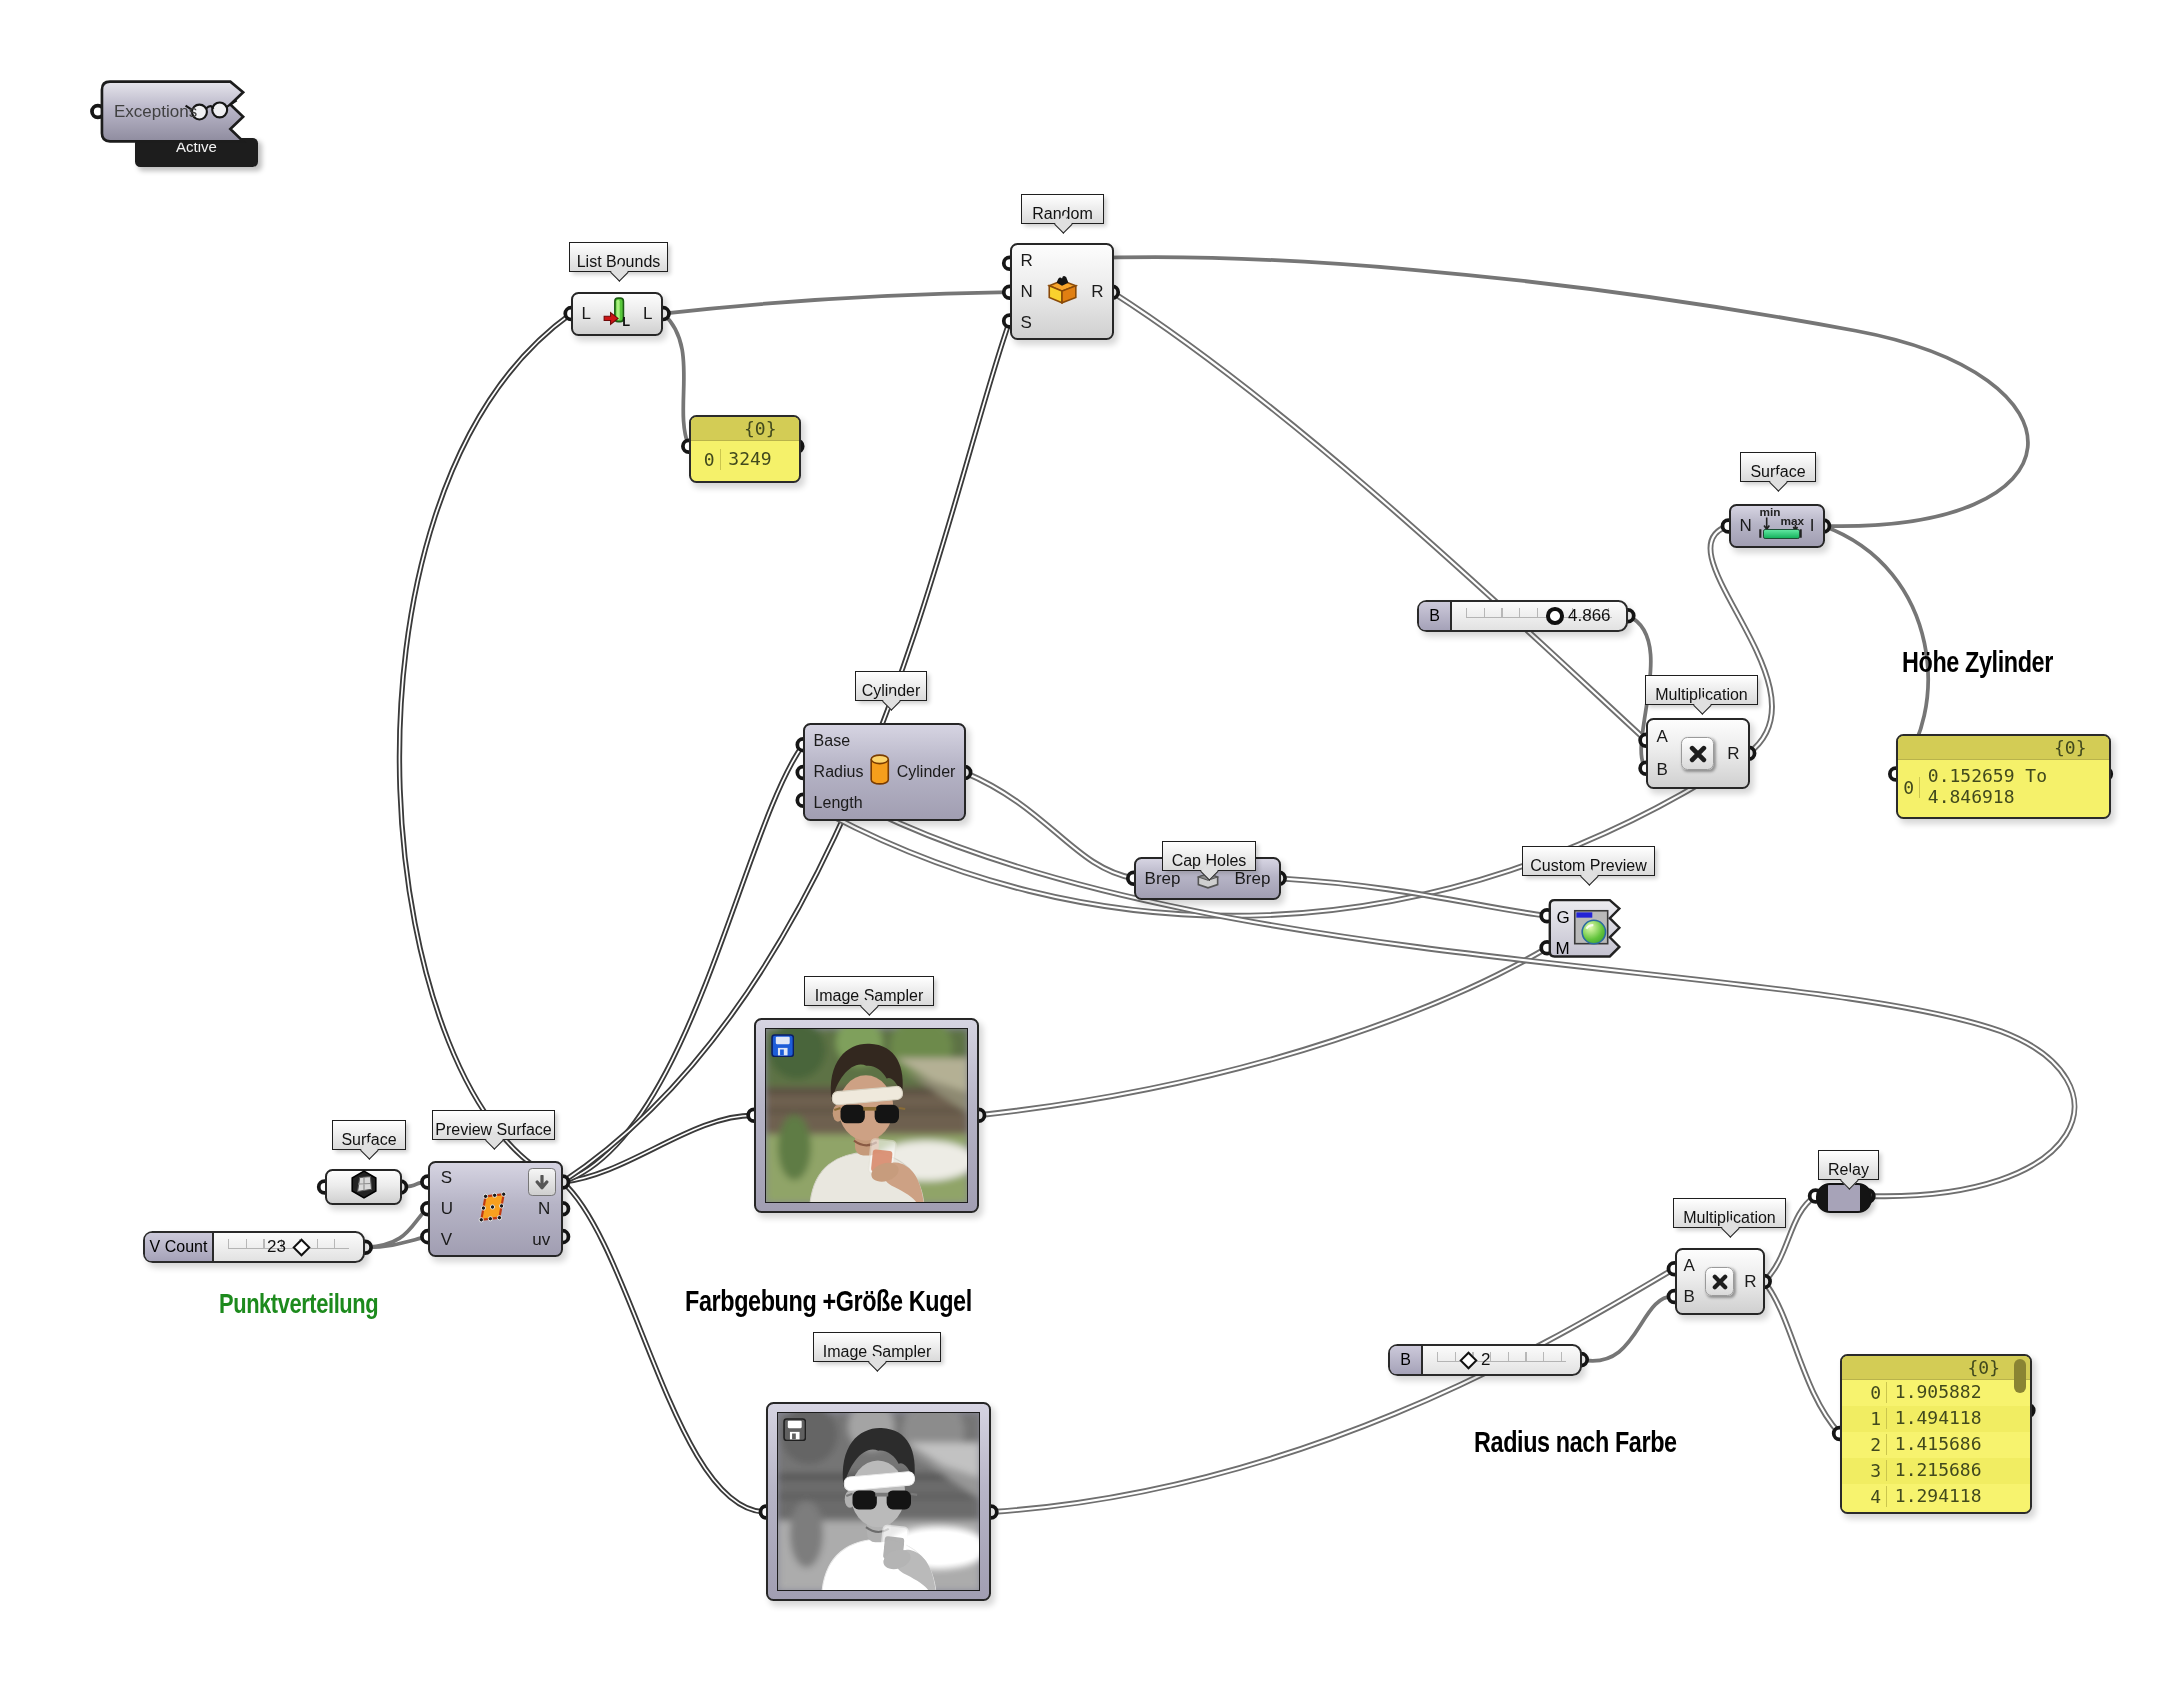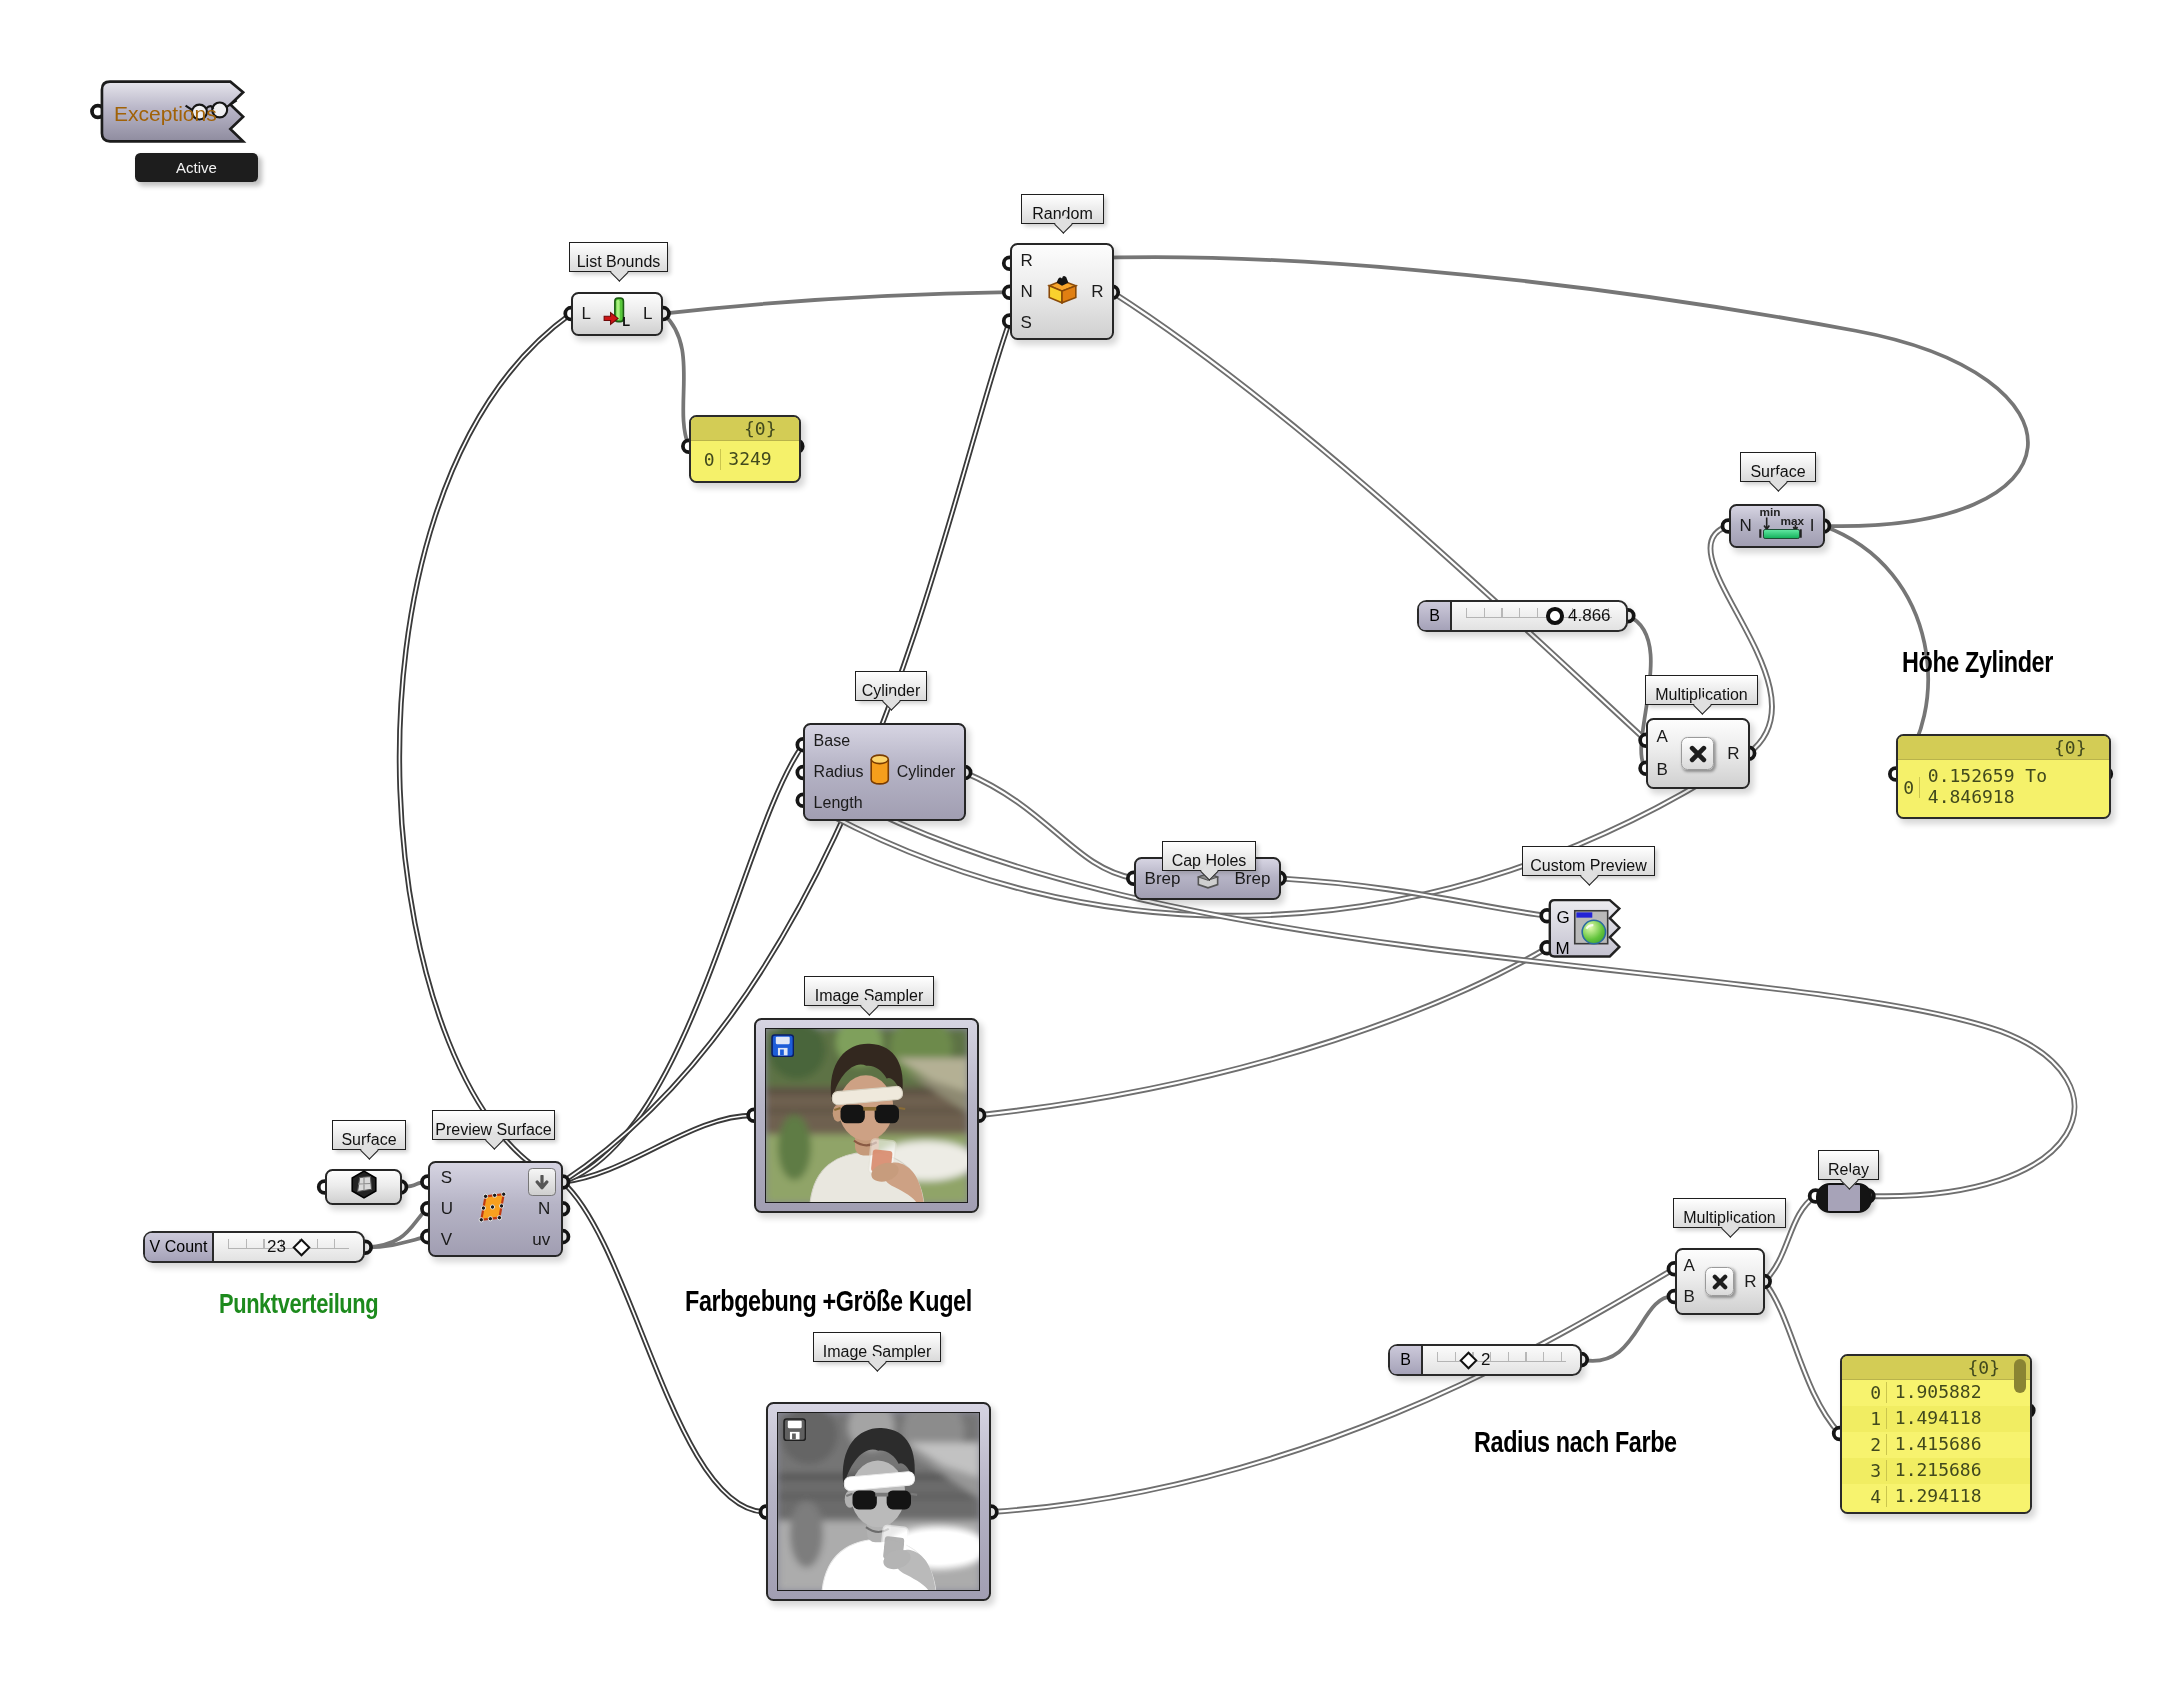--- a/index.html
+++ b/index.html
@@ -43,22 +43,22 @@
   .slider .lab{background:linear-gradient(180deg,#ccc9da,#a5a2b8);border-right:2.1px solid #2a2a2a;
        display:flex;align-items:center;justify-content:center;font-size:16px;
        border-radius:6.4px 0 0 6.4px;flex:none;}
   .slider .tr{position:relative;flex:1;}
   .ticks{position:absolute;left:14px;right:14px;top:6.4px;height:8.6px;border-bottom:1.6px solid #a6a6a6;
        background:repeating-linear-gradient(90deg,#aaaaaa 0 1.1px,transparent 1.1px 17.7px);opacity:.8;}
   .knob-round{position:absolute;top:5.3px;width:9.6px;height:9.6px;border:4.3px solid #101010;border-radius:50%;background:#fff;}
   .knob-diamond{position:absolute;top:7.5px;width:9px;height:9px;border:2.7px solid #101010;background:#fff;transform:rotate(45deg);}
   .sval{position:absolute;top:3.7px;font-size:17px;color:#111;}
   .activeTab{position:absolute;z-index:2;background:#1d1d1d;color:#f2f2f2;border-radius:5.3px;
-       display:flex;align-items:center;justify-content:center;font-size:15px;
-       box-shadow:3.2px 3.7px 4.8px rgba(0,0,0,.25);margin-top:15px;}
+       display:flex;justify-content:center;font-size:15px;
+       box-shadow:3.2px 3.7px 4.8px rgba(0,0,0,.25);}
   .relay{position:absolute;z-index:2;width:52px;height:26px;border:2.7px solid #141414;border-radius:14px;
        background:linear-gradient(90deg,#141414 0 20%,#a7a3b8 20% 80%,#141414 80%);
        box-shadow:3.2px 3.7px 4.8px rgba(0,0,0,.2);}
   .frame{padding:8.6px;}
   .photo{position:relative;width:100%;height:100%;border:1.6px solid #1c1c1c;overflow:hidden;background:#889; }
   .photo svg{display:block;width:100%;height:100%;}
   .photo.graymode svg{filter:grayscale(1) brightness(1.1) contrast(1.02);}
   .floppy{position:absolute;left:5.3px;top:5.3px;z-index:3;}
   .xicon{width:31px;height:31px;border-radius:6.4px;background:linear-gradient(180deg,#ffffff,#d9d9d9);
        border:1.6px solid #9a9a9a;box-shadow:1.1px 1.6px 2.7px rgba(0,0,0,.35);display:flex;align-items:center;justify-content:center;}
@@ -183,21 +183,21 @@
           </linearGradient>
         </defs>
       <path d="M22,5 H248 L272,25 L248,48 L272,71 L248,94 L272,117 H22 Q7,117 7,102 V20 Q7,5 22,5 Z" fill="url(#exg)" stroke="#1c1c1c" stroke-width="5"></path>
       <g stroke="#161616" stroke-width="4" fill="rgba(250,250,250,.85)">
         <circle cx="190" cy="62" r="14"></circle>
           <circle cx="228" cy="58" r="14"></circle>
         <path d="M202,56 q10,-10 14,0" fill="none"></path>
         <path d="M176,58 l-12,-8 M242,52 l18,-12" fill="none"></path>
       </g>
     </svg>
-    <span style="position:absolute;left:16px;top:22.5px;font-size:21px;color:#a16207">Exceptions</span>
+    <span style="position:absolute;left:16px;top:22.5px;font-size:17px;color:#404040">Exceptions</span>
   </div>
 
   <div class="tip" style="left:569px;top:242px;width:97px">
     <span>List Bounds</span>
       <i class="tail"></i>
     </div>
   <div class="comp gray" style="left:571px;top:292px;width:92px;height:44px">
     <div class="cols">
       <span>L</span>
       <span>

